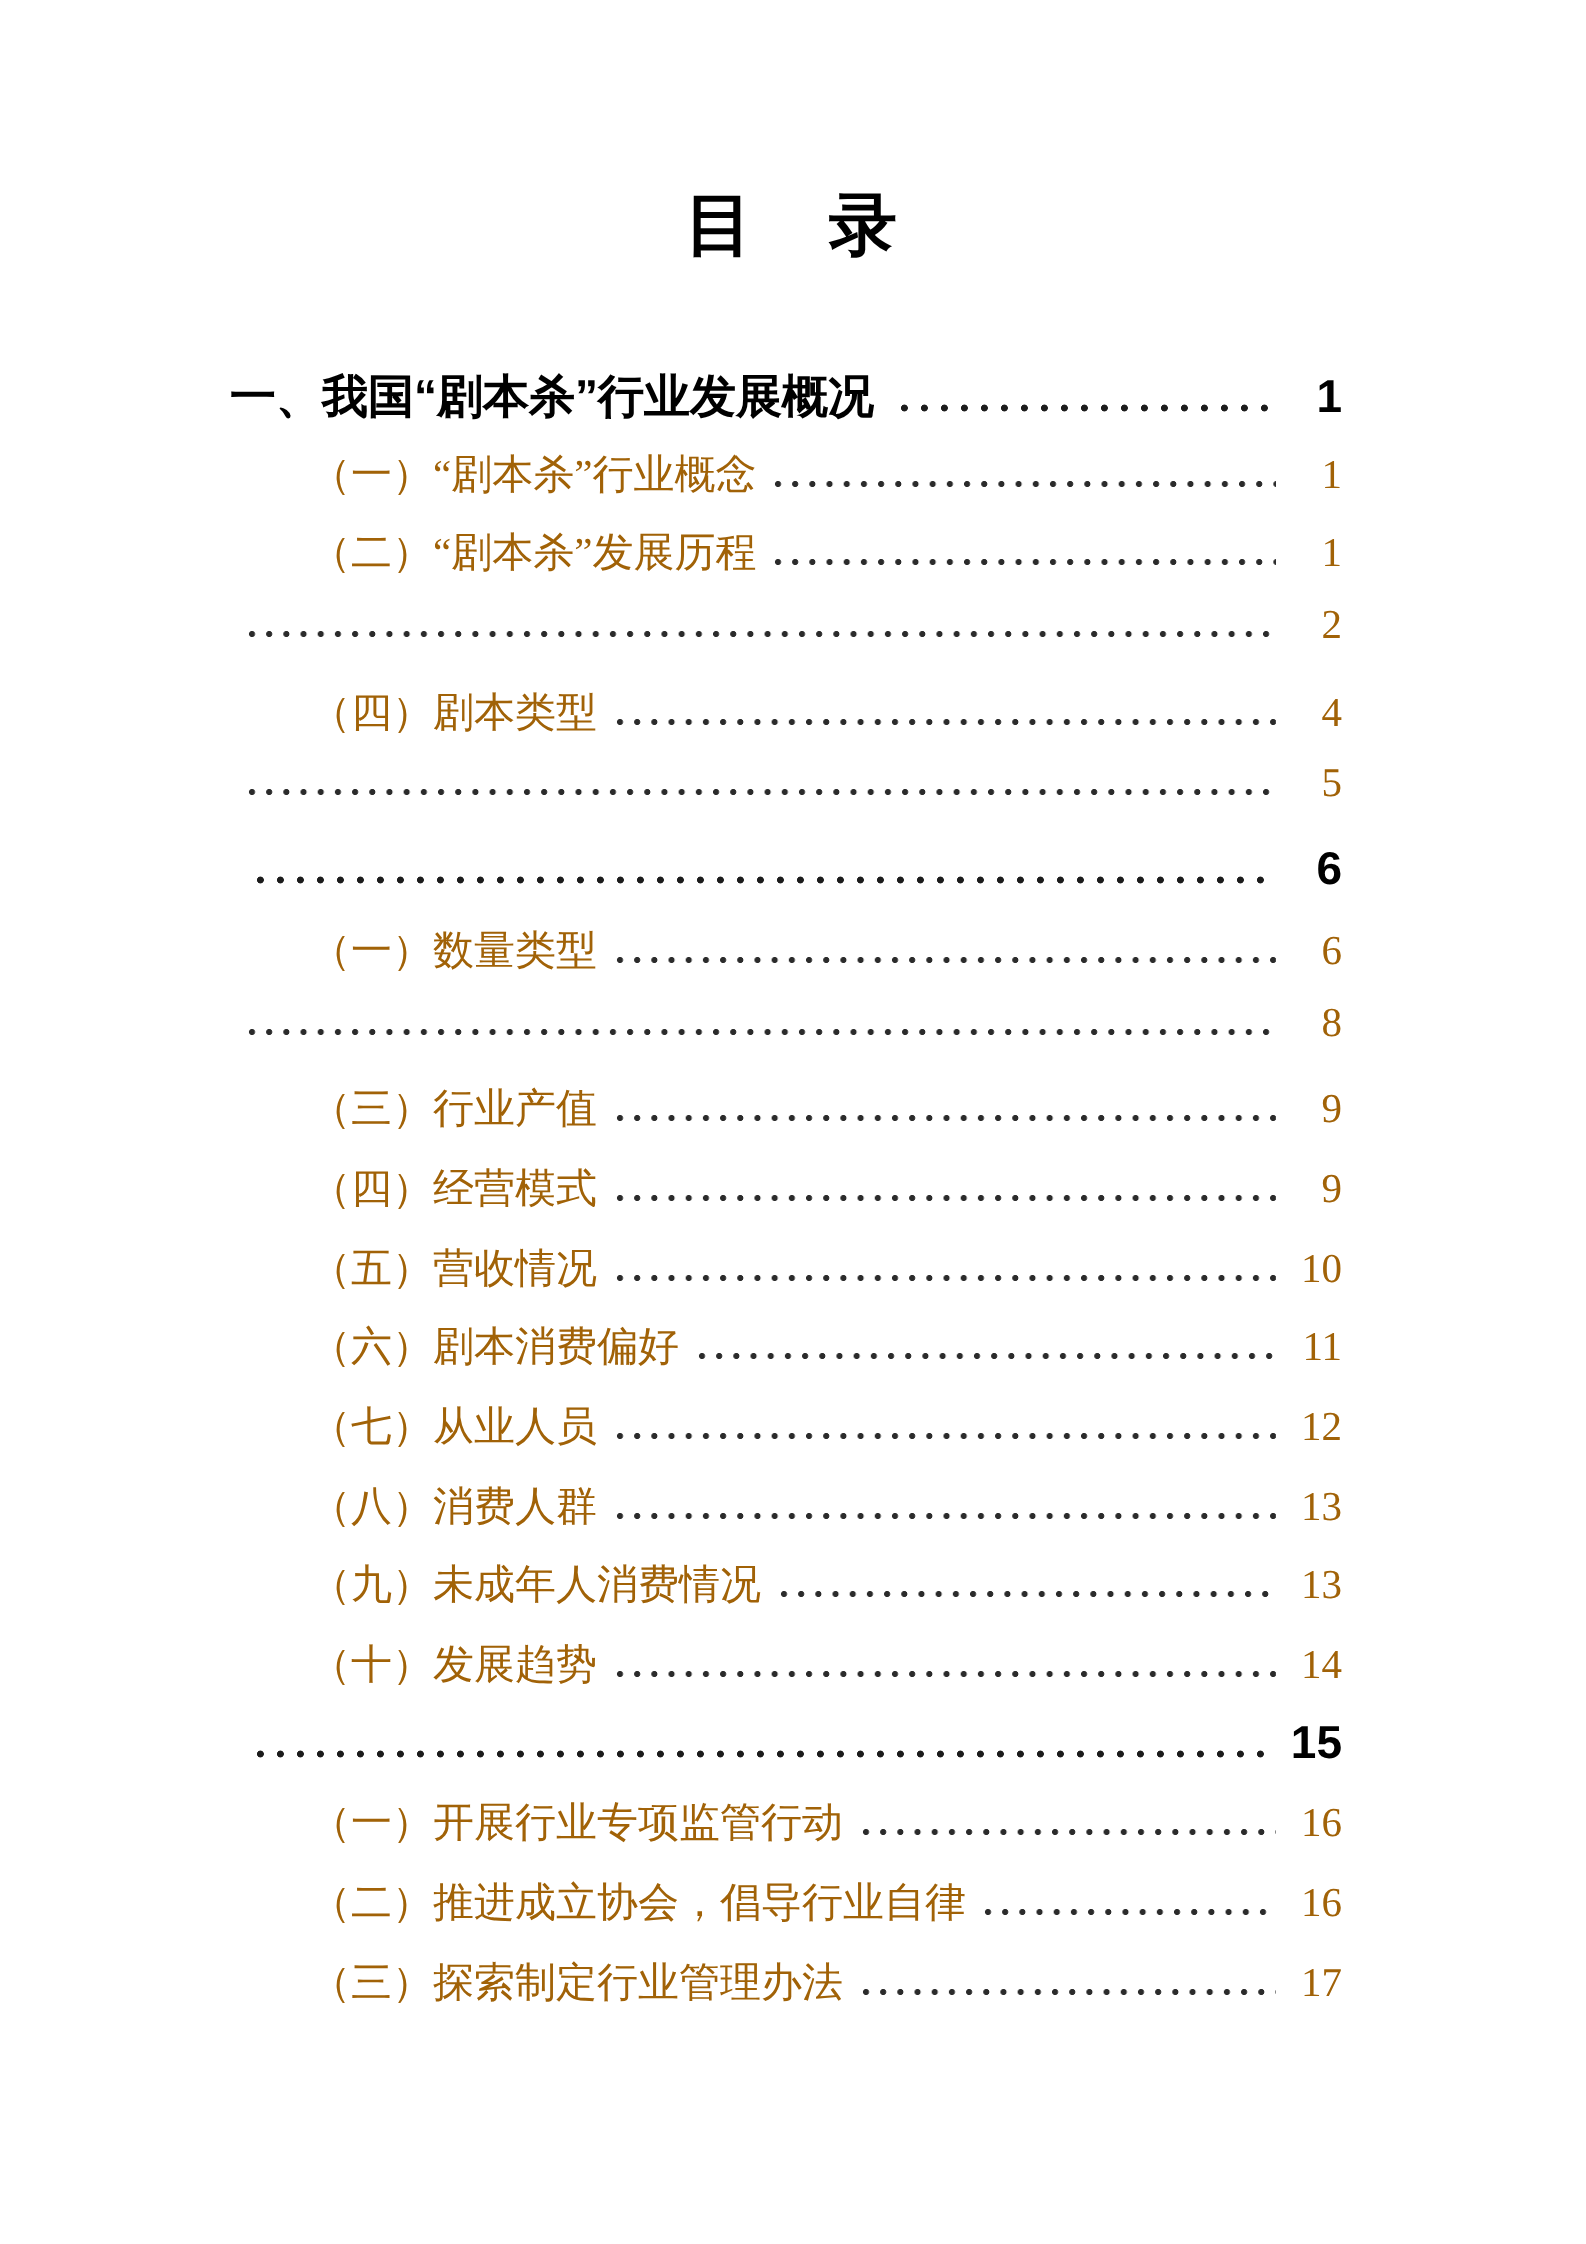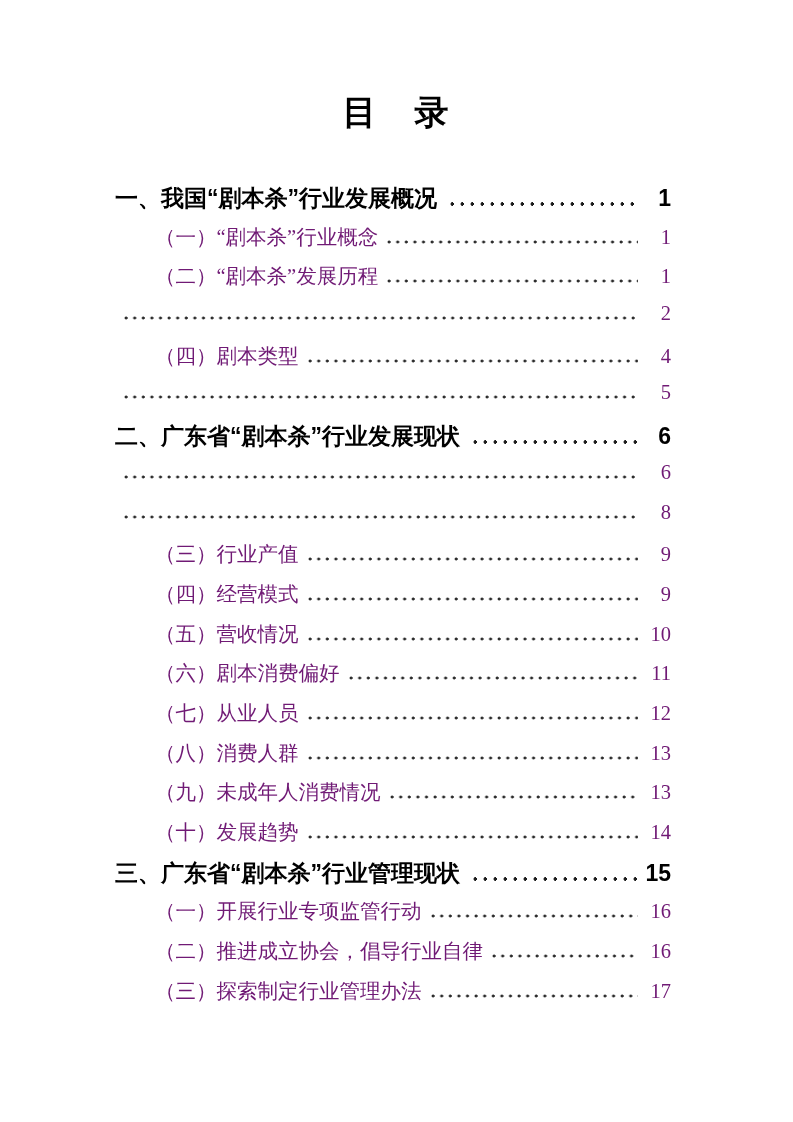--- a/index.html
+++ b/index.html
@@ -70,21 +70,21 @@
     background-size: 10px 4px;
   }
   .lvl2 .label {
     margin-left: 40px;
   }
   .lvl2 .label,
   .lvl2 .pageno {
     font-family: "Liberation Serif", serif;
     font-weight: 400;
     font-size: 20.5px;
-    color: #701a75;
+    color: #a16207;
   }
 </style>
 </head>
 <body>
 
 <div class="page">
   <h1 class="title">目　录</h1>
   <div class="toc" id="toc-list">
   <div class="row lvl1">
     <span class="label">一、我国“剧本杀”行业发展概况</span>
@@ -114,26 +114,26 @@
     <span class="leader"></span>
     <span class="pageno">4</span>
   </div>
 
   <div class="row lvl2">
     <span class="leader"></span>
     <span class="pageno">5</span>
   </div>
 
   <div class="row lvl1">
-    <span class="label">二、广东省“剧本杀”行业发展现状</span>
     <span class="leader"></span>
     <span class="pageno">6</span>
   </div>
 
   <div class="row lvl2">
+    <span class="label">（一）数量类型</span>
     <span class="leader"></span>
     <span class="pageno">6</span>
   </div>
 
   <div class="row lvl2">
     <span class="leader"></span>
     <span class="pageno">8</span>
   </div>
 
   <div class="row lvl2">
@@ -178,21 +178,20 @@
     <span class="pageno">13</span>
   </div>
 
   <div class="row lvl2">
     <span class="label">（十）发展趋势</span>
     <span class="leader"></span>
     <span class="pageno">14</span>
   </div>
 
   <div class="row lvl1">
-    <span class="label">三、广东省“剧本杀”行业管理现状</span>
     <span class="leader"></span>
     <span class="pageno">15</span>
   </div>
 
   <div class="row lvl2">
     <span class="label">（一）开展行业专项监管行动</span>
     <span class="leader"></span>
     <span class="pageno">16</span>
   </div>
 

